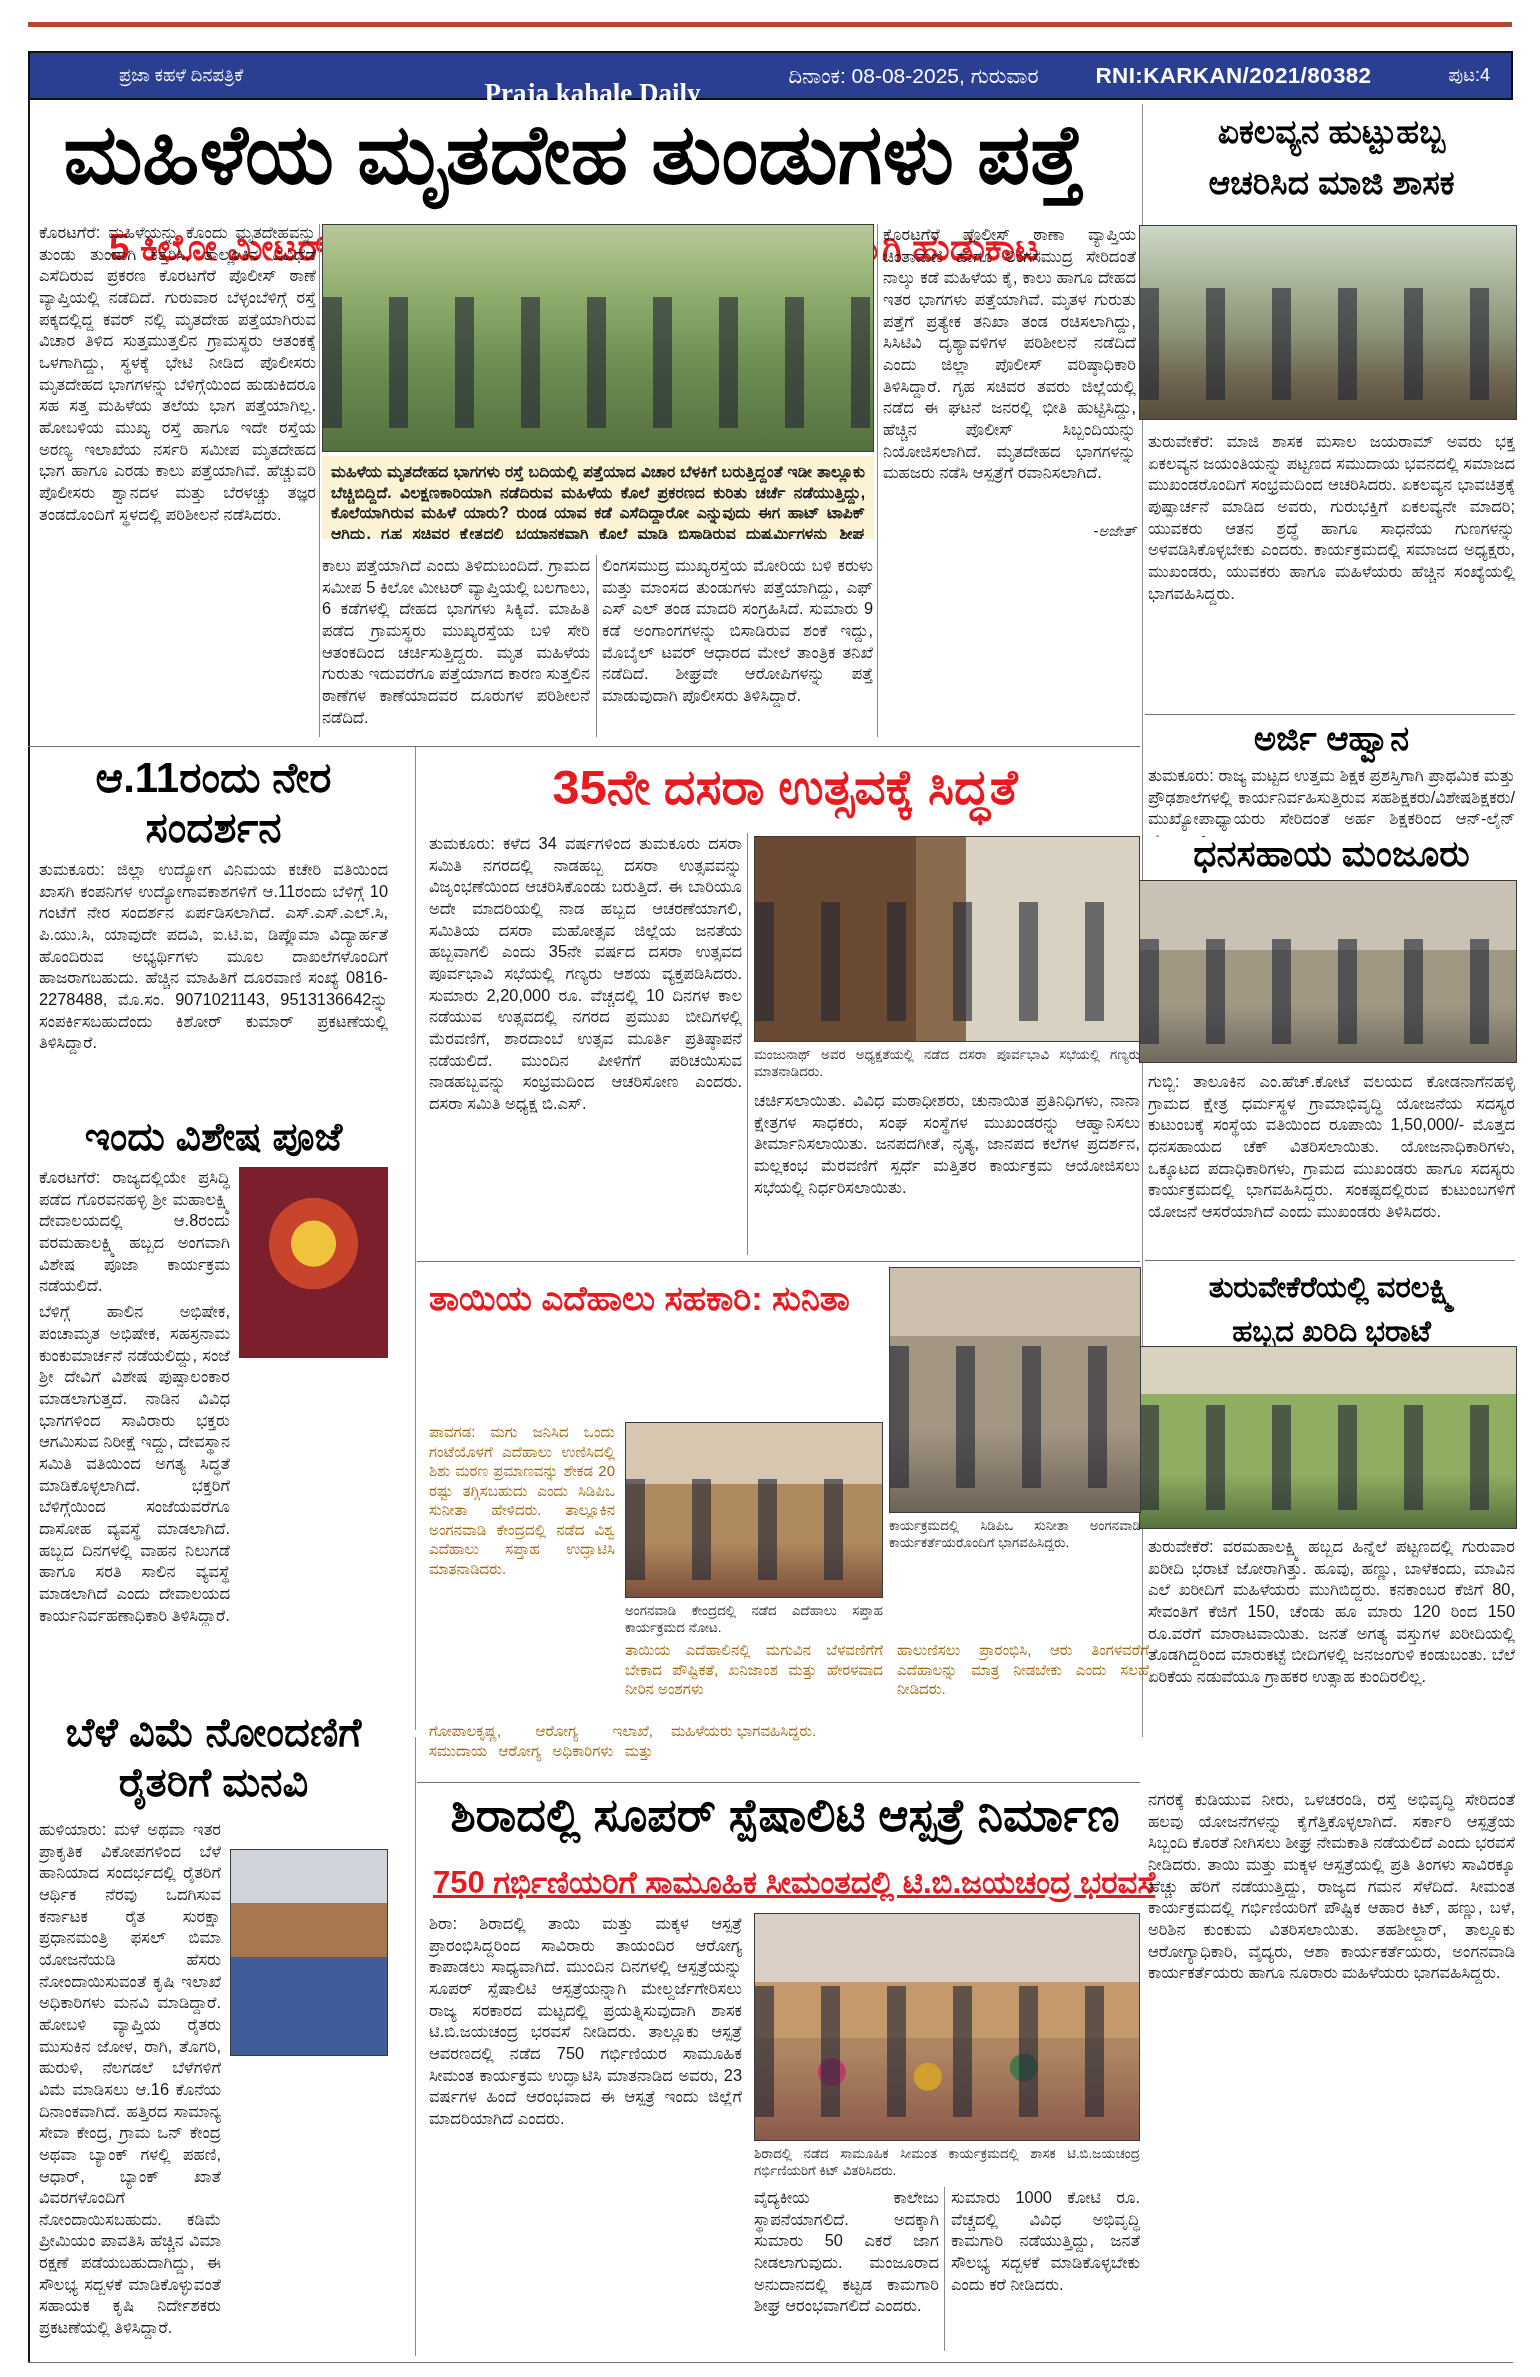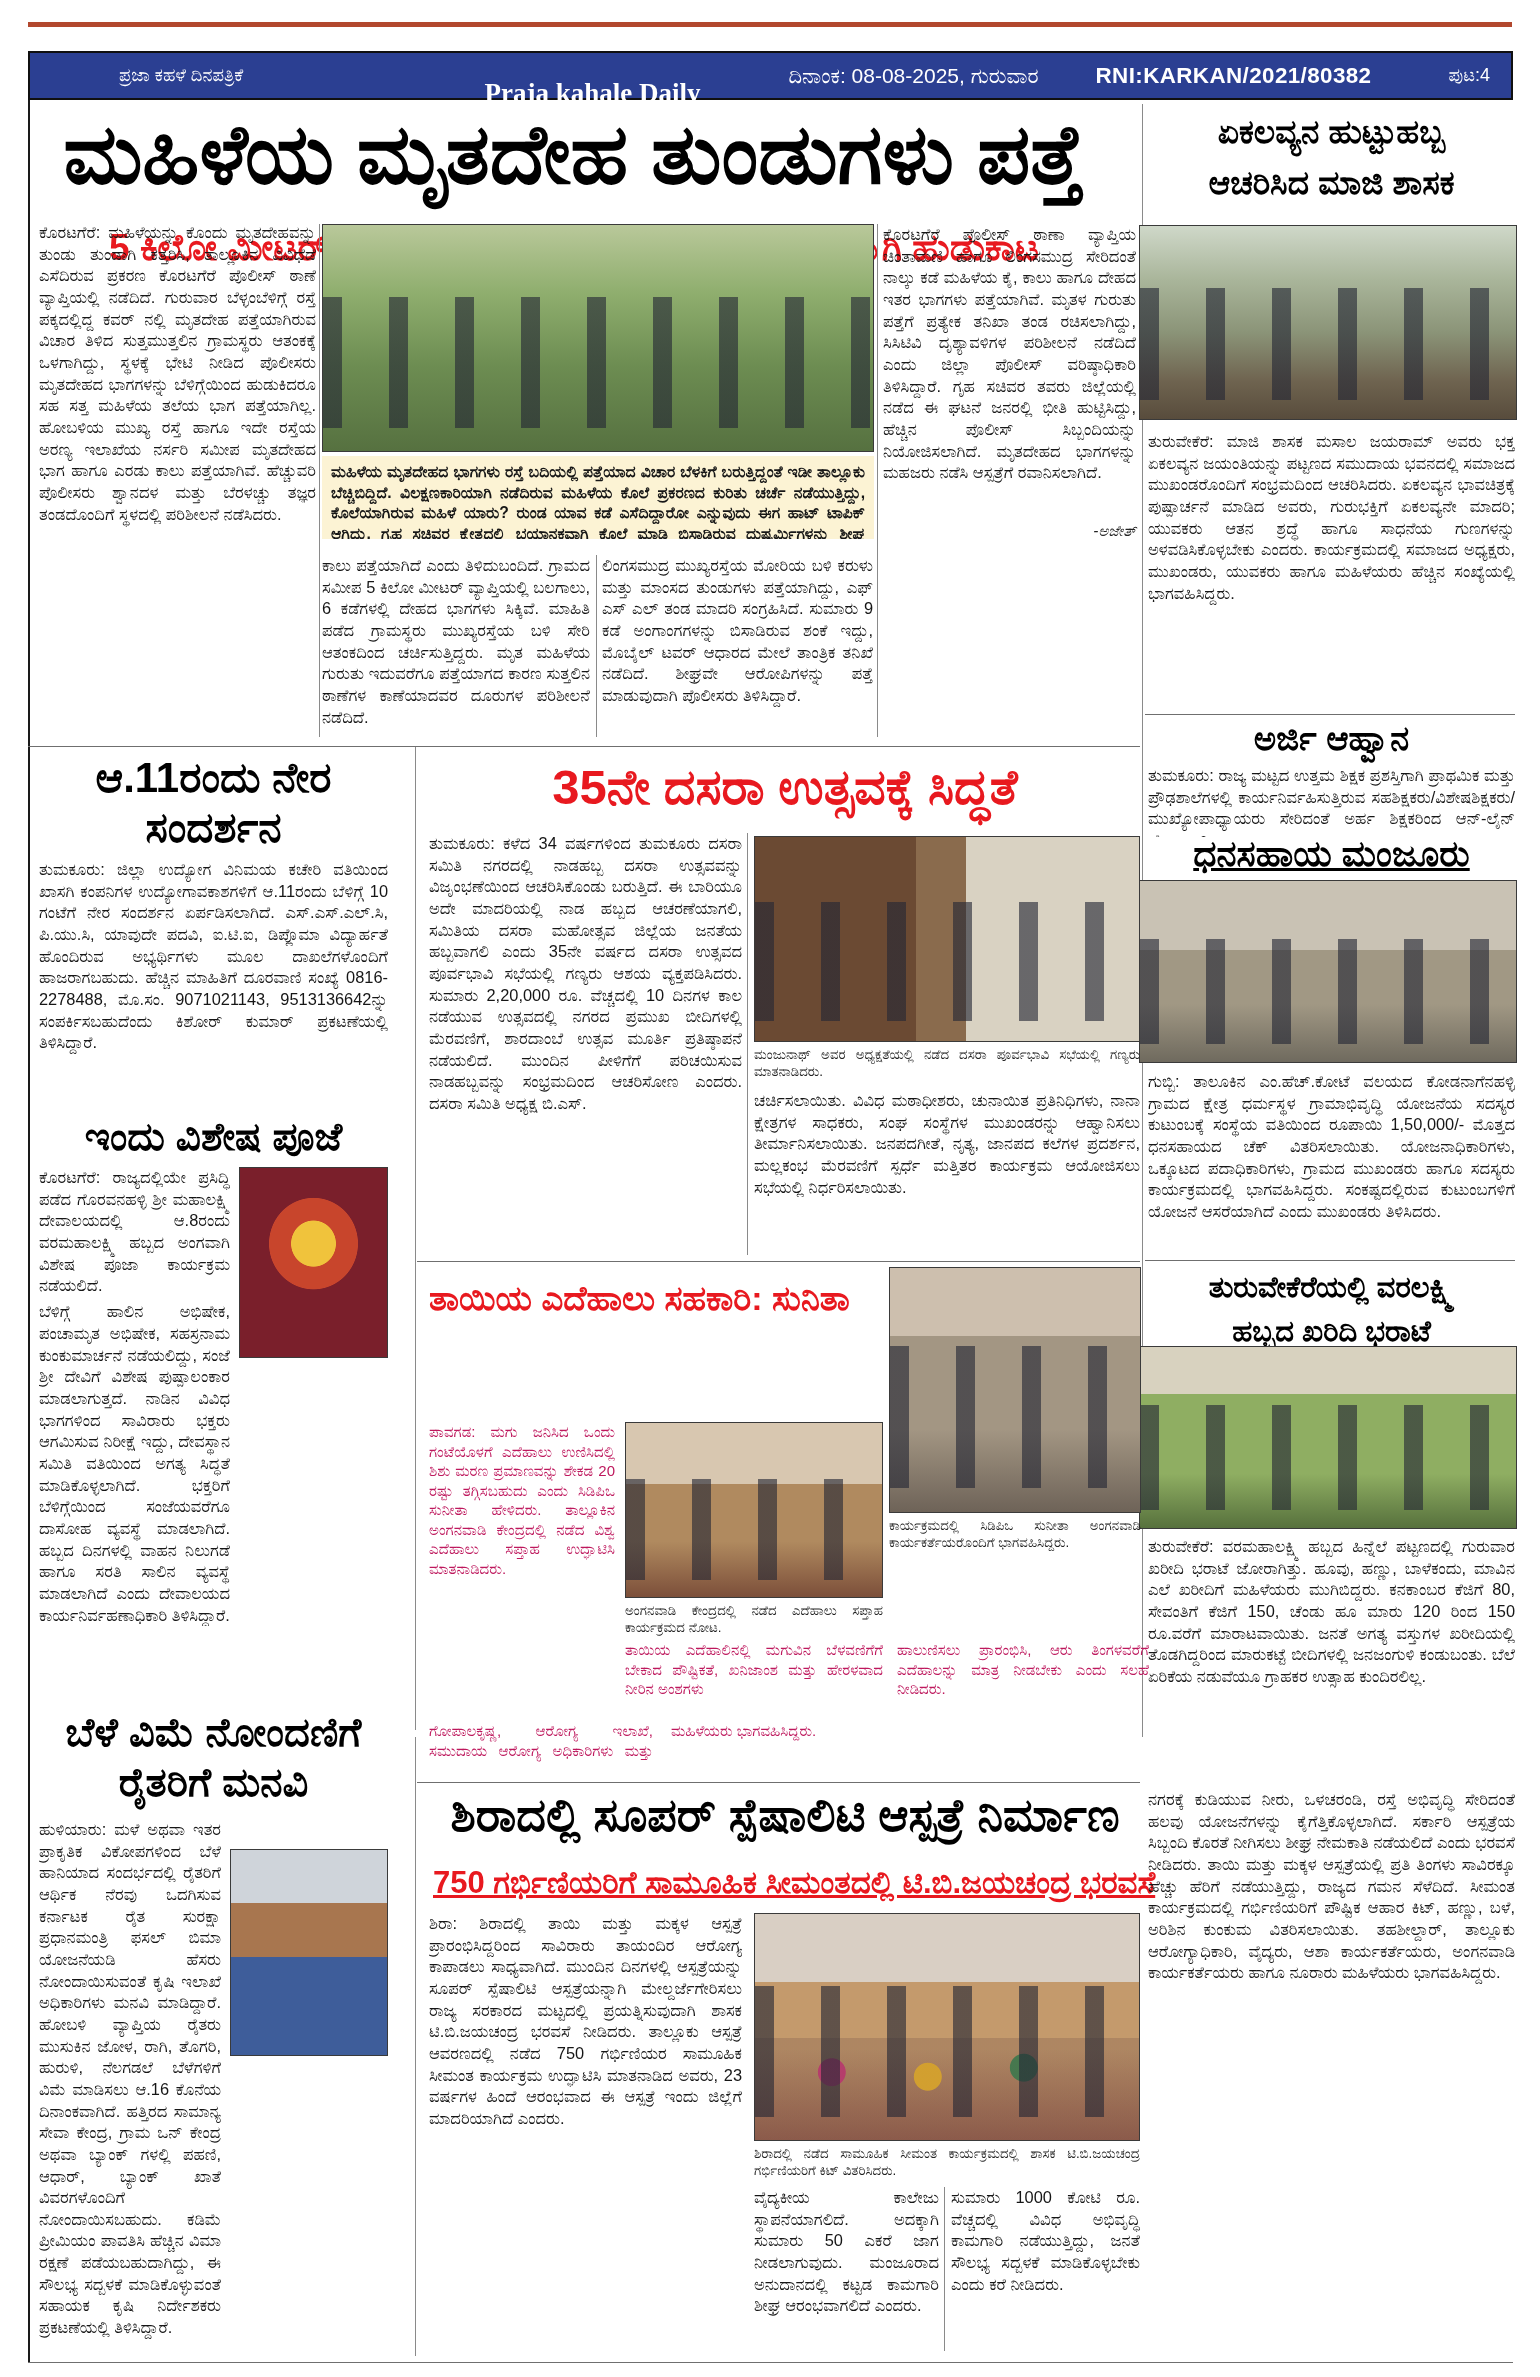--- a/index.html
+++ b/index.html
@@ -1,20 +1,20 @@
 <!DOCTYPE html>
 <html style="font-size:12px"><head>
 <meta charset="utf-8">
 <style>
   html,body{margin:0;padding:0;background:#e9e9e9;}
   #page{position:relative;width:1541px;height:2377px;background:#ffffff;overflow:hidden;
         font-family:"Liberation Sans","DejaVu Sans",sans-serif;color:#111;}
   .abs{position:absolute;}
   .bt{font-size:16.4px;line-height:1.32;text-align:justify;color:#161616;overflow:hidden;}
-  .bt-sm{font-size:15px;line-height:1.3;text-align:justify;color:#be185d;overflow:hidden;}
+  .bt-sm{font-size:15px;line-height:1.3;text-align:justify;color:#a16207;overflow:hidden;}
   .cap{font-size:13.4px;line-height:1.25;color:#222;text-align:justify;overflow:hidden;}
   .rule-v{position:absolute;width:0.7px;background:#8a8a8a;}
   .rule-h{position:absolute;height:0.7px;background:#6f6f6f;}
   .photo{position:absolute;border:0.7px solid #3a3a3a;box-sizing:border-box;}
   .people-strip{position:absolute;left:0;right:0;top:32%;height:58%;
       background:repeating-linear-gradient(90deg, rgba(35,38,52,.62) 0 19.4px, rgba(35,38,52,0) 19.4px 66px);}
   .headline{font-weight:bold;color:#000;}
   .center{text-align:center;}
   .nowrap{white-space:nowrap;}
   .masthead{display:flex;align-items:center;background:#2b3f92;border:2.2px solid #101010;box-sizing:border-box;color:#fff;}
@@ -86,21 +86,21 @@
   </div>
   <div class="abs bt" style="left:1148px;top:431px;width:367px;height:277px;">ತುರುವೇಕೆರೆ: ಮಾಜಿ ಶಾಸಕ ಮಸಾಲ ಜಯರಾಮ್ ಅವರು ಭಕ್ತ ಏಕಲವ್ಯನ ಜಯಂತಿಯನ್ನು ಪಟ್ಟಣದ ಸಮುದಾಯ ಭವನದಲ್ಲಿ ಸಮಾಜದ ಮುಖಂಡರೊಂದಿಗೆ ಸಂಭ್ರಮದಿಂದ ಆಚರಿಸಿದರು. ಏಕಲವ್ಯನ ಭಾವಚಿತ್ರಕ್ಕೆ ಪುಷ್ಪಾರ್ಚನೆ ಮಾಡಿದ ಅವರು, ಗುರುಭಕ್ತಿಗೆ ಏಕಲವ್ಯನೇ ಮಾದರಿ; ಯುವಕರು ಆತನ ಶ್ರದ್ಧೆ ಹಾಗೂ ಸಾಧನೆಯ ಗುಣಗಳನ್ನು ಅಳವಡಿಸಿಕೊಳ್ಳಬೇಕು ಎಂದರು. ಕಾರ್ಯಕ್ರಮದಲ್ಲಿ ಸಮಾಜದ ಅಧ್ಯಕ್ಷರು, ಮುಖಂಡರು, ಯುವಕರು ಹಾಗೂ ಮಹಿಳೆಯರು ಹೆಚ್ಚಿನ ಸಂಖ್ಯೆಯಲ್ಲಿ ಭಾಗವಹಿಸಿದ್ದರು.</div>
 
   <div class="rule-h" style="left:1145px;top:714px;width:370px;"></div>
 
   <div class="abs headline center" style="left:1148px;top:719px;width:367px;font-size:34px;">ಅರ್ಜಿ ಆಹ್ವಾನ</div>
   <div class="abs bt" style="left:1148px;top:765px;width:367px;height:72px;">
     <span>ತುಮಕೂರು: ರಾಜ್ಯ ಮಟ್ಟದ ಉತ್ತಮ ಶಿಕ್ಷಕ ಪ್ರಶಸ್ತಿಗಾಗಿ ಪ್ರಾಥಮಿಕ ಮತ್ತು ಪ್ರೌಢಶಾಲೆಗಳಲ್ಲಿ ಕಾರ್ಯನಿರ್ವಹಿಸುತ್ತಿರುವ ಸಹಶಿಕ್ಷಕರು/ವಿಶೇಷಶಿಕ್ಷಕರು/ಮುಖ್ಯೋಪಾಧ್ಯಾಯರು ಸೇರಿದಂತೆ ಅರ್ಹ ಶಿಕ್ಷಕರಿಂದ ಆನ್-ಲೈನ್ ಪೋರ್ಟಲ್: </span>
   </div>
 
-  <div class="abs headline center nowrap" style="left:1148px;top:833px;width:367px;font-size:36px;text-decoration:underline;">ಧನಸಹಾಯ ಮಂಜೂರು</div>
+  <div class="abs headline center nowrap" style="left:1148px;top:833px;width:367px;font-size:36px;">ಧನಸಹಾಯ ಮಂಜೂರು</div>
   <div class="photo ph-house" style="left:1139px;top:880px;width:378px;height:183px;">
     <div class="people-strip"></div>
   </div>
   <div class="abs bt" style="left:1148px;top:1071px;width:367px;height:185px;">ಗುಬ್ಬಿ: ತಾಲೂಕಿನ ಎಂ.ಹೆಚ್.ಕೋಟೆ ವಲಯದ ಕೋಡನಾಗೆನಹಳ್ಳಿ ಗ್ರಾಮದ ಕ್ಷೇತ್ರ ಧರ್ಮಸ್ಥಳ ಗ್ರಾಮಾಭಿವೃದ್ಧಿ ಯೋಜನೆಯ ಸದಸ್ಯರ ಕುಟುಂಬಕ್ಕೆ ಸಂಸ್ಥೆಯ ವತಿಯಿಂದ ರೂಪಾಯಿ 1,50,000/- ಮೊತ್ತದ ಧನಸಹಾಯದ ಚೆಕ್ ವಿತರಿಸಲಾಯಿತು. ಯೋಜನಾಧಿಕಾರಿಗಳು, ಒಕ್ಕೂಟದ ಪದಾಧಿಕಾರಿಗಳು, ಗ್ರಾಮದ ಮುಖಂಡರು ಹಾಗೂ ಸದಸ್ಯರು ಕಾರ್ಯಕ್ರಮದಲ್ಲಿ ಭಾಗವಹಿಸಿದ್ದರು. ಸಂಕಷ್ಟದಲ್ಲಿರುವ ಕುಟುಂಬಗಳಿಗೆ ಯೋಜನೆ ಆಸರೆಯಾಗಿದೆ ಎಂದು ಮುಖಂಡರು ತಿಳಿಸಿದರು.</div>
 
   <div class="rule-h" style="left:1145px;top:1260px;width:370px;"></div>
 
   <div class="abs headline center" style="left:1148px;top:1266px;width:367px;font-size:29px;line-height:1.5;">
     <div>ತುರುವೇಕೆರೆಯಲ್ಲಿ ವರಲಕ್ಷ್ಮಿ</div>
     <div>ಹಬ್ಬದ ಖರಿದಿ ಭರಾಟೆ</div>

